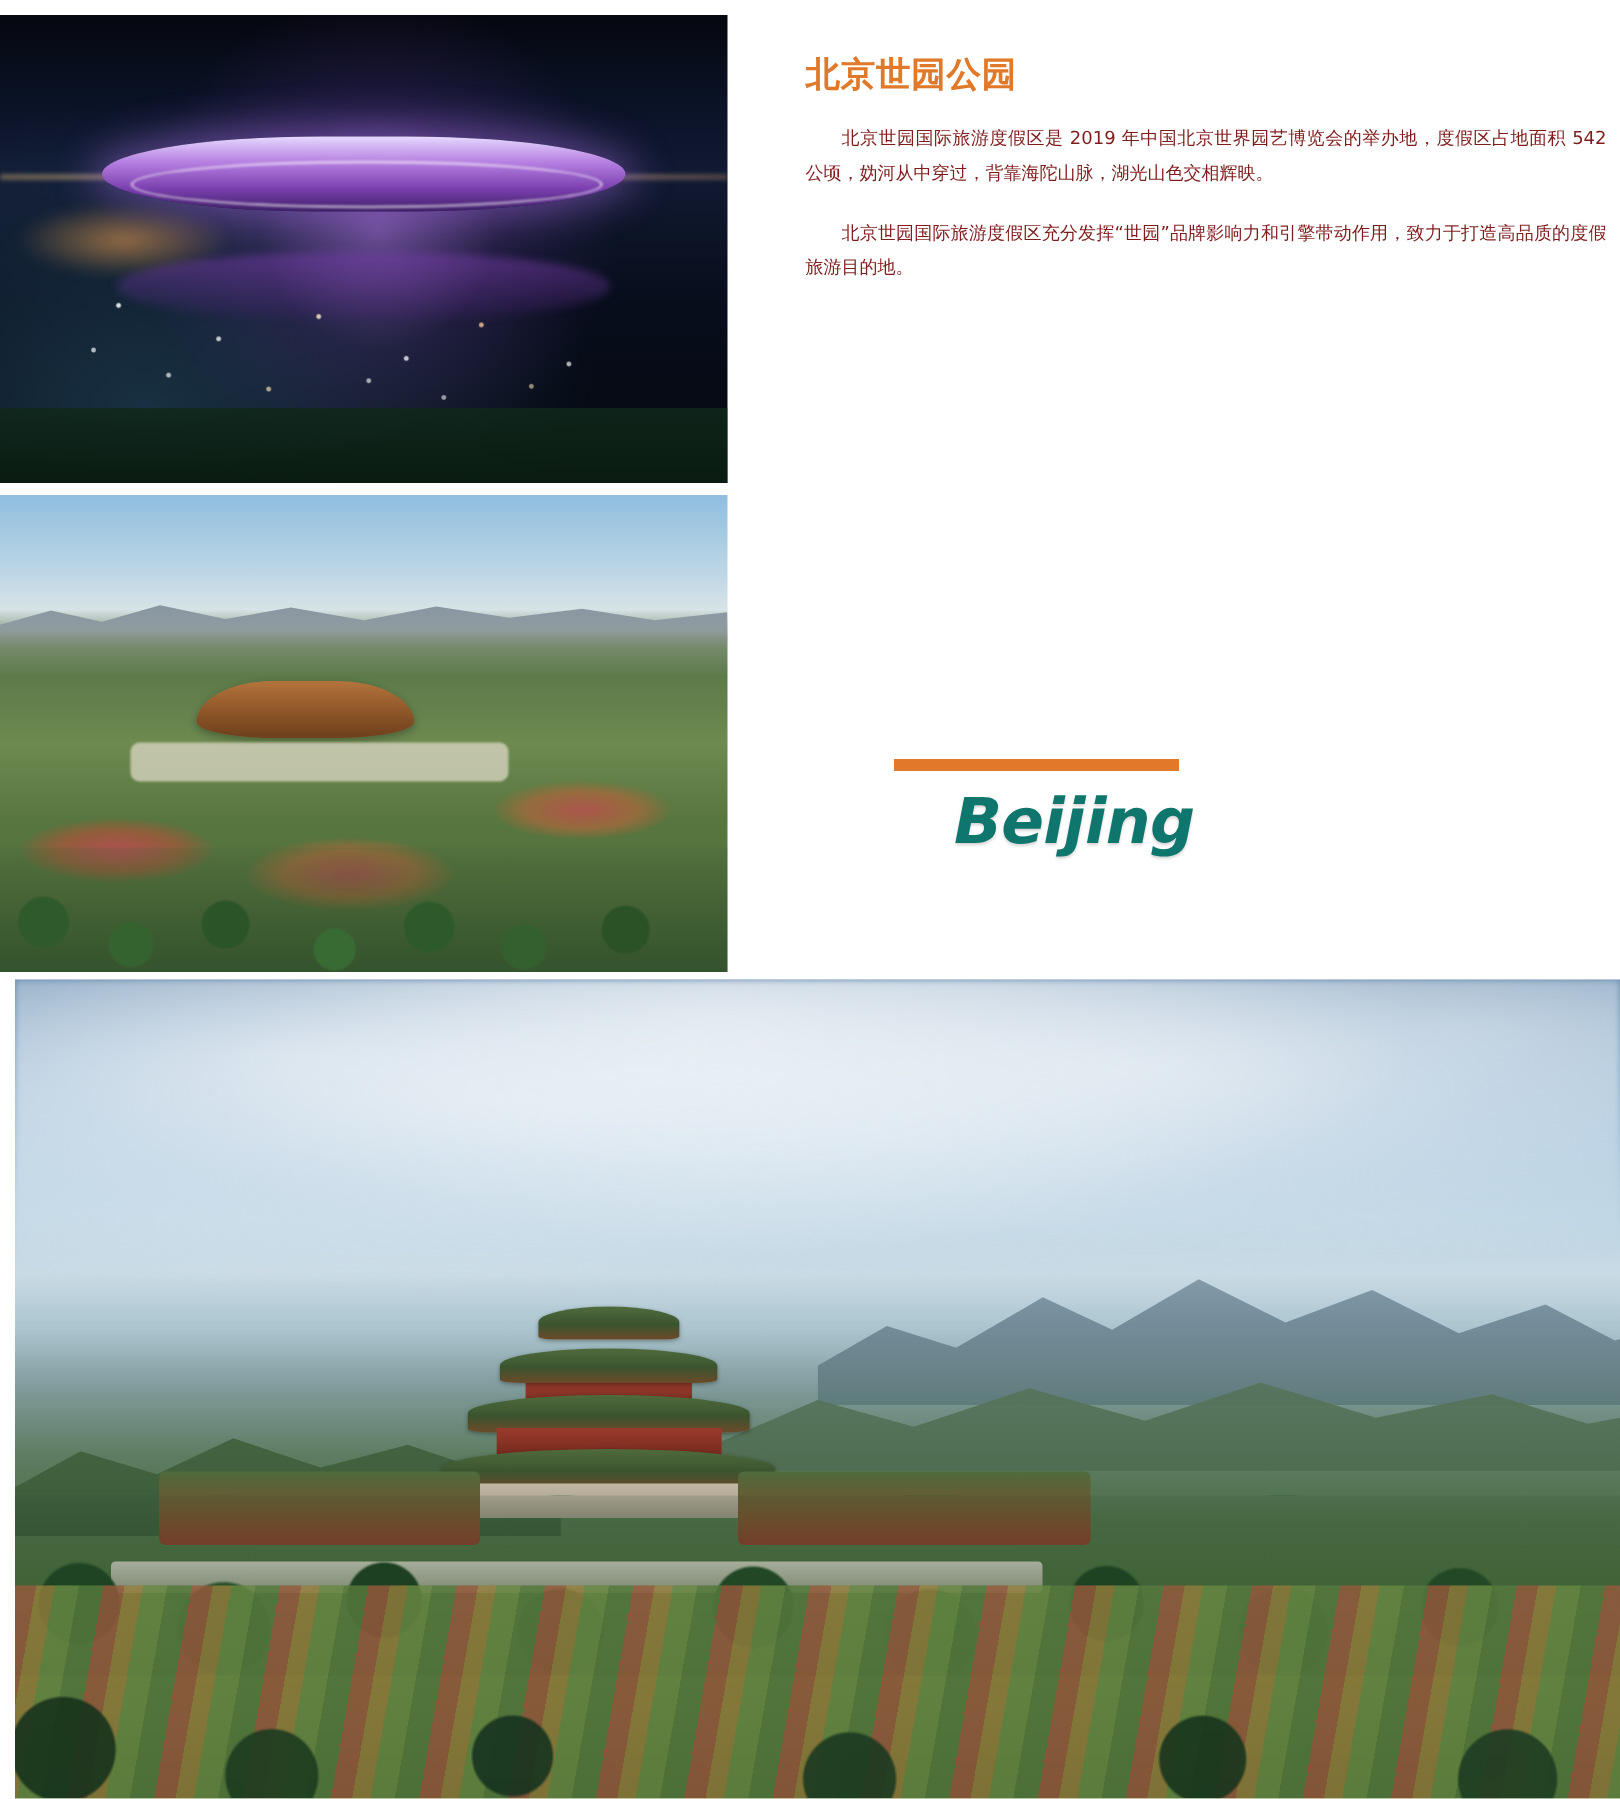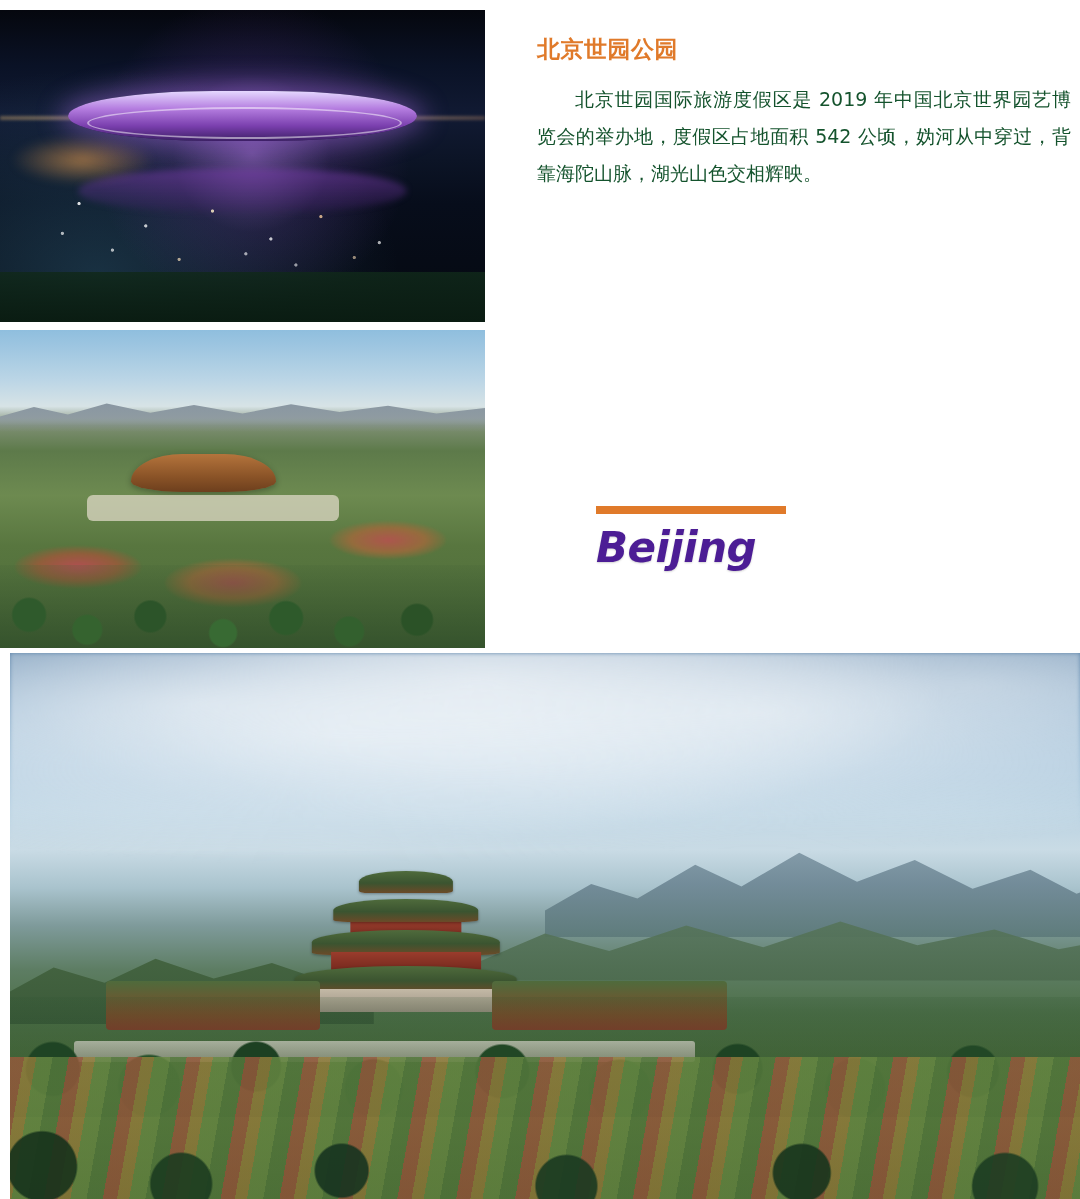--- a/index.html
+++ b/index.html
@@ -329,23 +329,23 @@
     margin: 0 0 16px 0;
     font-family: Liberation Serif, serif;
     font-size: 23px;
     font-weight: bold;
     color: #e07a2a;
     letter-spacing: 0.5px;
   }
   .para {
     margin: 16px 0 14px 0;
     font-family: "DejaVu Sans", "Liberation Sans", sans-serif;
-    font-size: 19px;
+    font-size: 12px;
     line-height: 1.95;
-    color: #14532d;
+    color: #7f1d1d;
     text-indent: 2em;
     text-align: justify;
     word-break: break-all;
   }
 
   
   .en-block {
     position: absolute;
     left: 596px;
     top: 506px;
@@ -356,24 +356,25 @@
     height: 8px;
     background: #e07a2a;
     margin-bottom: 10px;
   }
   .en-title {
     font-family: "DejaVu Sans", "Liberation Sans", sans-serif;
     font-size: 42px;
     font-weight: bold;
     font-style: italic;
     line-height: 1.12;
-    color: #4c1d95;
+    color: #0f766e;
     letter-spacing: -0.5px;
     text-shadow: 0 1px 2px rgba(0,0,0,0.18);
     white-space: nowrap;
+    margin-left: 40px;
   }
   .en-title .line2 { display: block; }
 </style>
 </head>
 <body>
 
 <div class="page">
 
   <div class="photo" id="photo-night">
     <div class="warm-glow"></div>
@@ -416,20 +417,21 @@
     <div class="terrace"></div>
 
     <div class="forest"></div>
     <div class="flower-fields"></div>
     <div class="foreground-trees"></div>
   </div>
 
   <div class="text-col">
     <h1 class="cn-title">北京世园公园</h1>
     <p class="para">北京世园国际旅游度假区是 2019 年中国北京世界园艺博览会的举办地，度假区占地面积 542 公顷，妫河从中穿过，背靠海陀山脉，湖光山色交相辉映。</p>
+    <p class="para">北京世园国际旅游度假区充分发挥“世园”品牌影响力和引擎带动作用，致力于打造高品质的度假旅游目的地。</p>
   </div>
 
   <div class="en-block">
     <div class="en-rule"></div>
     <div class="en-title">
       <span>Beijing</span>
     </div>
   </div>
 
 </div>

